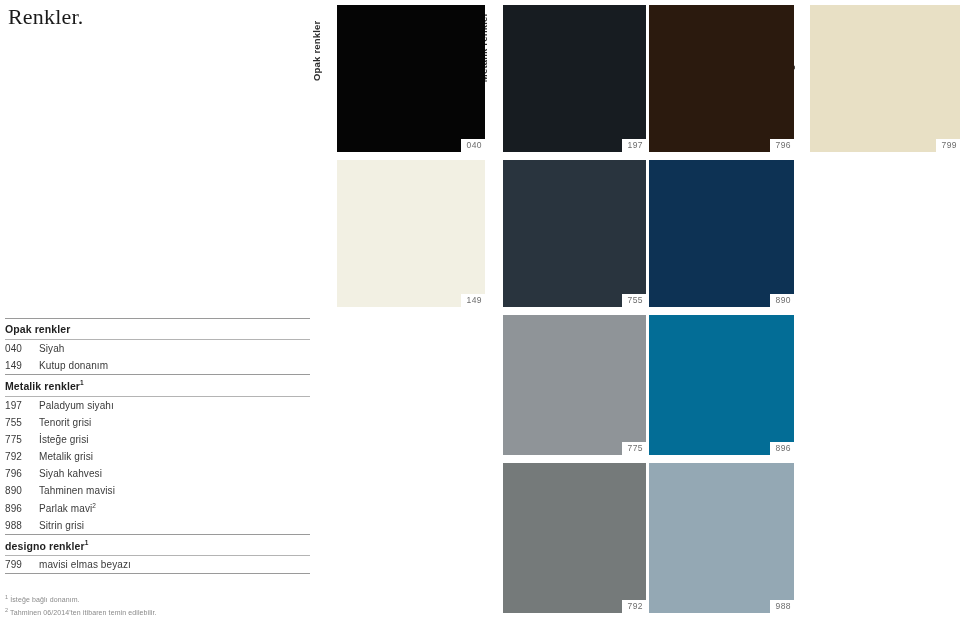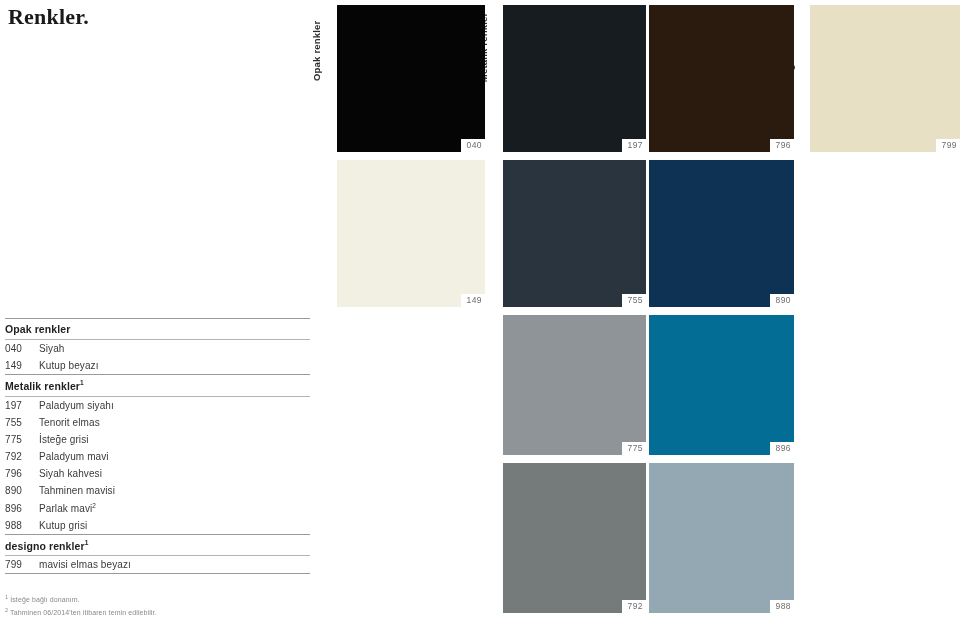--- a/index.html
+++ b/index.html
@@ -19,21 +19,21 @@
     background: #ffffff;
   }
 
   
   .page-title {
     position: absolute;
     left: 8px;
     top: 4px;
     font-family: "Liberation Serif", serif;
     font-size: 22px;
-    font-weight: 700;
+    font-weight: 400;
     color: #1a1a1a;
     letter-spacing: 0.2px;
   }
 
   
   .vlabel {
     position: absolute;
     font-size: 9.5px;
     font-weight: bold;
     color: #2b2b2b;
@@ -163,56 +163,56 @@
   <div id="legend">
       <div class="rule"></div>
       <div class="legend-head"><span>Opak renkler</span></div>
       <div class="rule thin"></div>
       <div class="legend-row">
         <span class="num">040</span>
         <span class="nm">Siyah</span>
       </div>
       <div class="legend-row">
         <span class="num">149</span>
-        <span class="nm">Kutup beyazı</span>
+        <span class="nm">Kutup donanım</span>
       </div>
       <div class="rule"></div>
       <div class="legend-head"><span>Metalik renkler</span><sup>1</sup></div>
       <div class="rule thin"></div>
       <div class="legend-row">
         <span class="num">197</span>
         <span class="nm">Paladyum siyahı</span>
       </div>
       <div class="legend-row">
         <span class="num">755</span>
-        <span class="nm">Tenorit elmas</span>
+        <span class="nm">Tenorit grisi</span>
       </div>
       <div class="legend-row">
         <span class="num">775</span>
         <span class="nm">İsteğe grisi</span>
       </div>
       <div class="legend-row">
         <span class="num">792</span>
-        <span class="nm">Paladyum mavi</span>
+        <span class="nm">Metalik grisi</span>
       </div>
       <div class="legend-row">
         <span class="num">796</span>
         <span class="nm">Siyah kahvesi</span>
       </div>
       <div class="legend-row">
         <span class="num">890</span>
         <span class="nm">Tahminen mavisi</span>
       </div>
       <div class="legend-row">
         <span class="num">896</span>
         <span class="nm">Parlak mavi<sup>2</sup></span>
       </div>
       <div class="legend-row">
         <span class="num">988</span>
-        <span class="nm">Kutup grisi</span>
+        <span class="nm">Sitrin grisi</span>
       </div>
       <div class="rule"></div>
       <div class="legend-head"><span>designo renkler</span><sup>1</sup></div>
       <div class="rule thin"></div>
       <div class="legend-row">
         <span class="num">799</span>
         <span class="nm">mavisi elmas beyazı</span>
       </div>
       <div class="rule"></div>
     </div>

